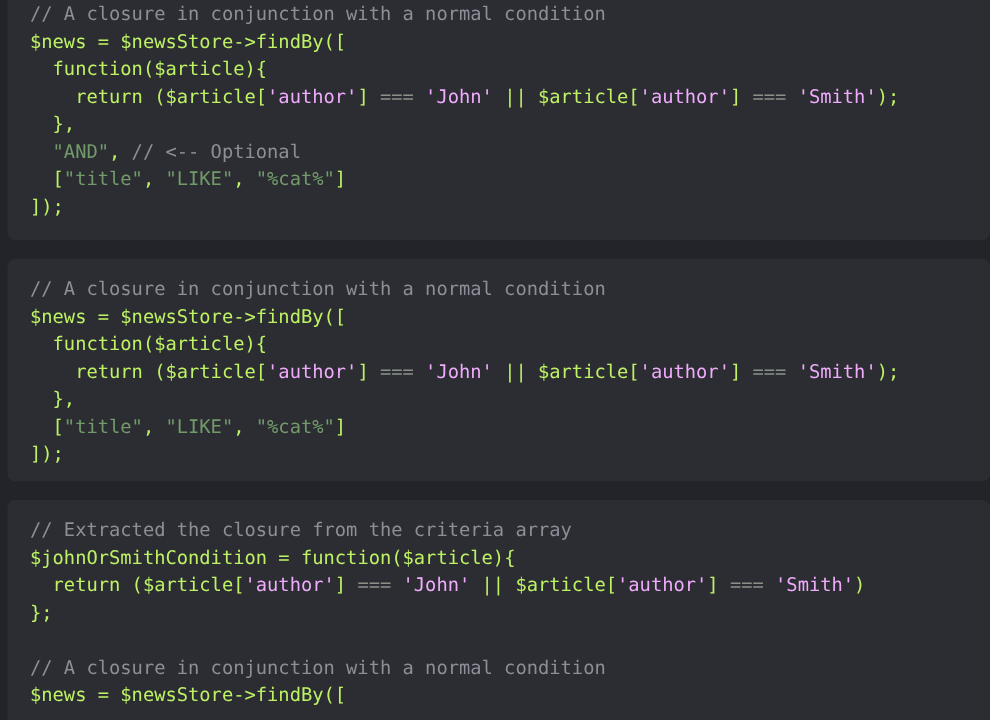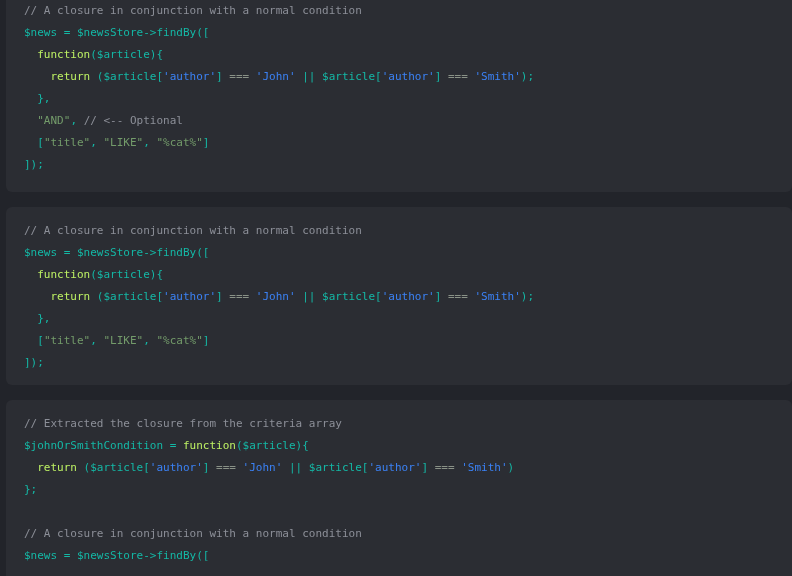--- a/index.html
+++ b/index.html
@@ -41,35 +41,35 @@
     height: 178px;
     padding-top: 13px;
   }
   .code-block.b3 {
     top: 400px;
     height: 190px;
     padding-top: 13px;
   }
   .code-body {
     font-family: "DejaVu Sans Mono", monospace;
-    font-size: 11px;
+    font-size: 15px;
     line-height: 22px;
     white-space: pre;
     color: #d5d7dd;
     padding-left: 18px;
     letter-spacing: 0px;
   }
   .ln { display: block; height: 22px; }
   
   .cmt  { color: #8c8f98; }
   .kw   { color: #bef264; }
   .str  { color: #739b6a; }
   .op   { color: #8a9287; }
-  .plain{ color: #14b8a6; }
-  .strq { color: #3b82f6; }
+  .plain{ color: #bef264; }
+  .strq { color: #f0abfc; }
 </style>
 </head>
 <body>
 
 <div id="page">
 
   <div class="code-block b1">
     <div class="code-body"><span class="ln"><span class="cmt">// A closure in conjunction with a normal condition</span></span><span class="ln"><span class="plain">$news = $newsStore-&gt;findBy([</span></span><span class="ln"><span class="plain">  </span><span class="kw">function</span><span class="plain">($article){</span></span><span class="ln"><span class="plain">    </span><span class="kw">return</span><span class="plain"> ($article[</span><span class="strq">'author'</span><span class="plain">] </span><span class="op">===</span><span class="plain"> </span><span class="strq">'John'</span><span class="plain"> || $article[</span><span class="strq">'author'</span><span class="plain">] </span><span class="op">===</span><span class="plain"> </span><span class="strq">'Smith'</span><span class="plain">);</span></span><span class="ln"><span class="plain">  },</span></span><span class="ln"><span class="plain">  </span><span class="str">"AND"</span><span class="plain">, </span><span class="cmt">// &lt;-- Optional</span></span><span class="ln"><span class="plain">  [</span><span class="str">"title"</span><span class="plain">, </span><span class="str">"LIKE"</span><span class="plain">, </span><span class="str">"%cat%"</span><span class="plain">]</span></span><span class="ln"><span class="plain">]);</span></span></div>
   </div>
 

